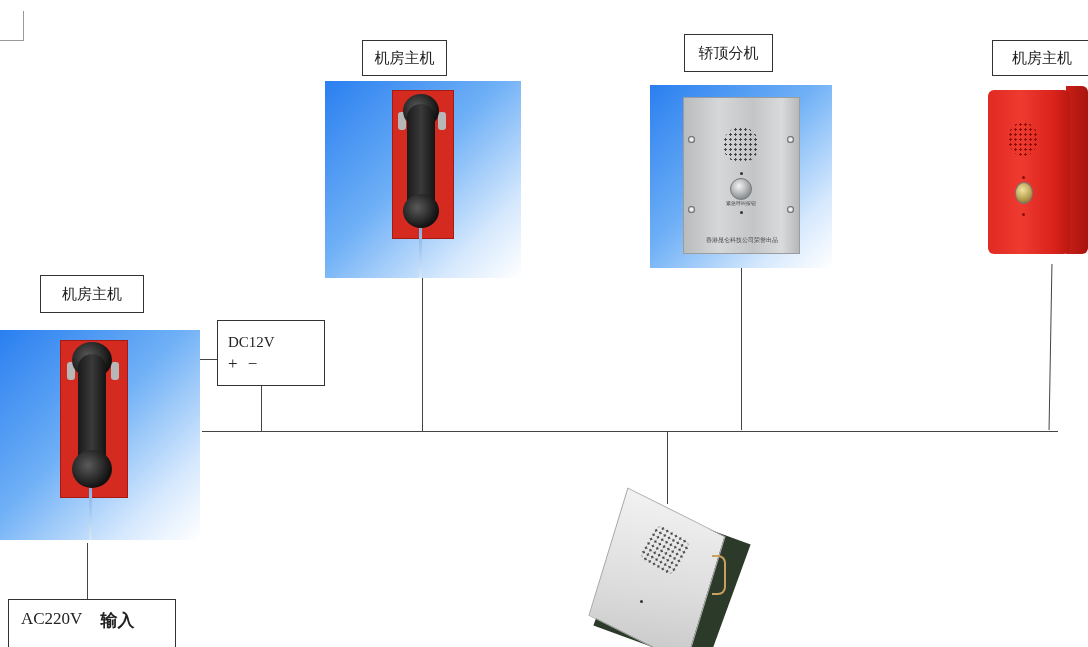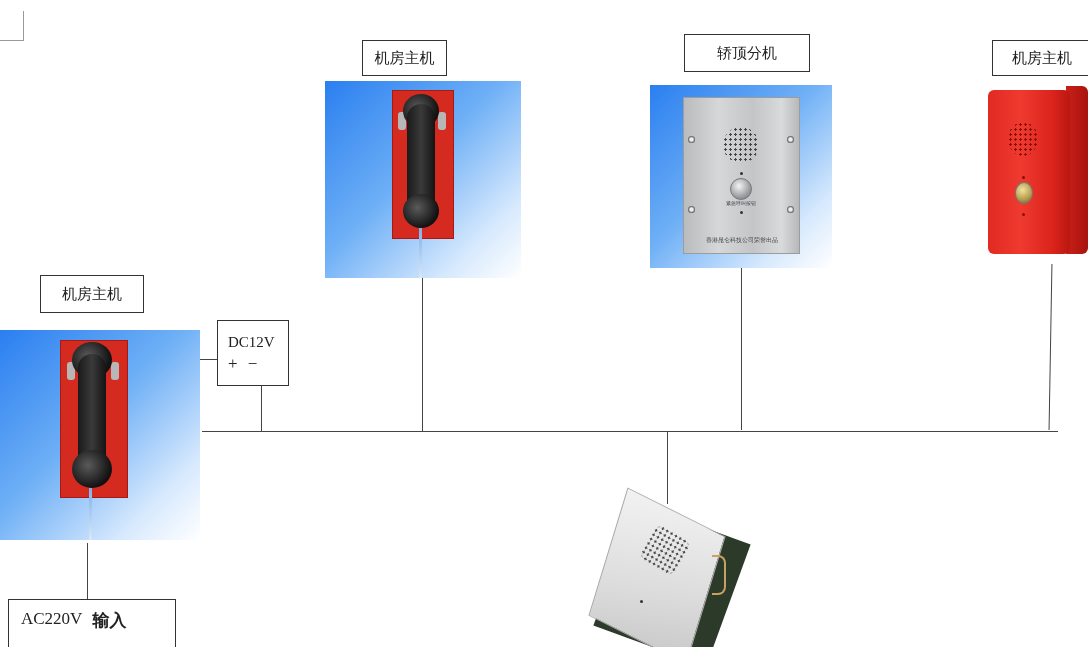--- a/index.html
+++ b/index.html
@@ -68,21 +68,21 @@
   <div class="red-plate" style="left:392px;top:90px;width:60px;height:147px;"></div>
   <div class="hook" style="left:398px;top:112px;width:8px;height:18px;"></div>
   <div class="hook" style="left:438px;top:112px;width:8px;height:18px;"></div>
   <div class="handset-cup" style="left:403px;top:94px;width:36px;height:34px;"></div>
   <div class="handset" style="left:407px;top:104px;width:28px;height:116px;"></div>
   <div class="handset-cup" style="left:403px;top:194px;width:36px;height:34px;"></div>
   <div class="cord" style="left:419px;top:228px;height:50px;"></div>
 </div>
 <div class="line" style="left:422px;top:278px;width:1px;height:153px;"></div>
 
-<div class="label-box" style="left:684px;top:34px;width:126px;height:38px;">
+<div class="label-box" style="left:684px;top:34px;width:89px;height:38px;">
   <span>轿顶分机</span>
 </div>
 <div>
   <div class="photo-bg" style="left:650px;top:85px;width:182px;height:183px;"></div>
   <div class="steel-panel" style="left:683px;top:97px;width:115px;height:155px;"></div>
   <div class="screw" style="left:688px;top:136px;"></div>
   <div class="screw" style="left:787px;top:136px;"></div>
   <div class="screw" style="left:688px;top:206px;"></div>
   <div class="screw" style="left:787px;top:206px;"></div>
   <div class="speaker-grid" style="left:723px;top:127px;width:36px;height:36px;"></div>
@@ -114,34 +114,34 @@
   <div class="photo-bg" style="left:0;top:330px;width:200px;height:210px;"></div>
   <div class="red-plate" style="left:60px;top:340px;width:66px;height:156px;"></div>
   <div class="hook" style="left:67px;top:362px;width:8px;height:18px;"></div>
   <div class="hook" style="left:111px;top:362px;width:8px;height:18px;"></div>
   <div class="handset-cup" style="left:72px;top:342px;width:40px;height:36px;"></div>
   <div class="handset" style="left:78px;top:354px;width:28px;height:118px;"></div>
   <div class="handset-cup" style="left:72px;top:450px;width:40px;height:38px;"></div>
   <div class="cord" style="left:89px;top:488px;height:52px;"></div>
 </div>
 
-<div class="label-box serif" style="left:217px;top:320px;width:72px;height:66px;flex-direction:column;align-items:flex-start;justify-content:center;padding-left:10px;font-size:15px;line-height:22px;">
+<div class="label-box serif" style="left:217px;top:320px;width:108px;height:66px;flex-direction:column;align-items:flex-start;justify-content:center;padding-left:10px;font-size:15px;line-height:22px;">
   <span>DC12V</span>
   <span style="font-size:17px;letter-spacing:3px;">+ −</span>
 </div>
 <div class="line" style="left:200px;top:359px;width:17px;height:1px;"></div>
 <div class="line" style="left:261px;top:386px;width:1px;height:46px;"></div>
 
 <div class="line" style="left:202px;top:431px;width:856px;height:1px;"></div>
 
 <div class="line" style="left:87px;top:543px;width:1px;height:56px;"></div>
 
 <div class="label-box serif" style="left:8px;top:599px;width:168px;height:60px;justify-content:flex-start;align-items:flex-start;padding:9px 0 0 12px;font-size:17px;">
   <span>AC220V</span>
-  <span style="font-weight:bold;margin-left:10px;font-family:Liberation Serif, serif;text-align:center;">输入</span>
+  <span style="font-weight:bold;margin-left:18px;font-family:Liberation Serif, serif;text-align:center;">输入</span>
 </div>
 
 <div class="line" style="left:667px;top:432px;width:1px;height:72px;"></div>
 <div>
   <div class="abs" style="left:612px;top:520px;width:120px;height:130px;background:#2c3a2a;transform:rotate(20deg);"></div>
   <div class="abs" style="left:606px;top:505px;width:100px;height:140px;background:linear-gradient(160deg,#f2f2f2,#dcdcdc 60%,#c8c8c8);border:1px solid #aaa;transform:skewY(12deg) rotate(16deg);"></div>
   <div class="speaker-grid" style="left:645px;top:530px;width:40px;height:40px;border-radius:25%;transform:rotate(30deg);"></div>
   <div class="dot" style="left:640px;top:600px;"></div>
   <div class="abs" style="left:712px;top:555px;width:12px;height:36px;border:2px solid #c9a060;border-left:none;border-radius:0 8px 8px 0;"></div>
 </div>

